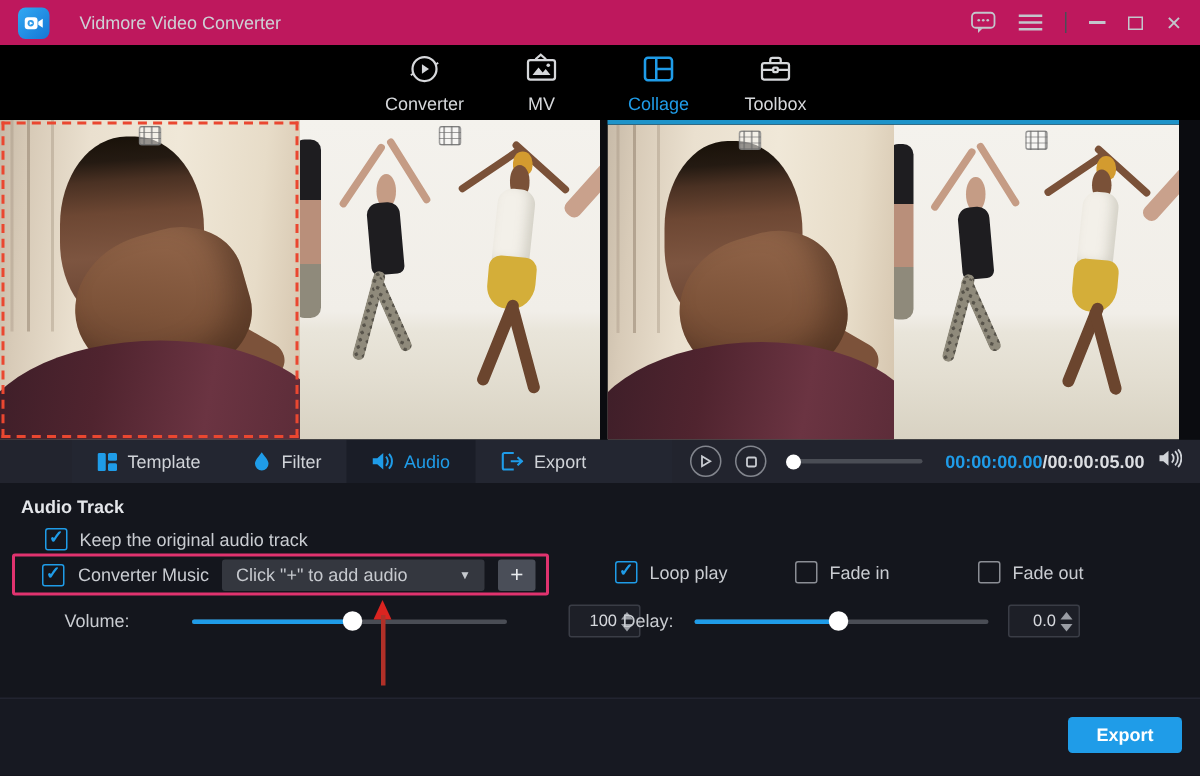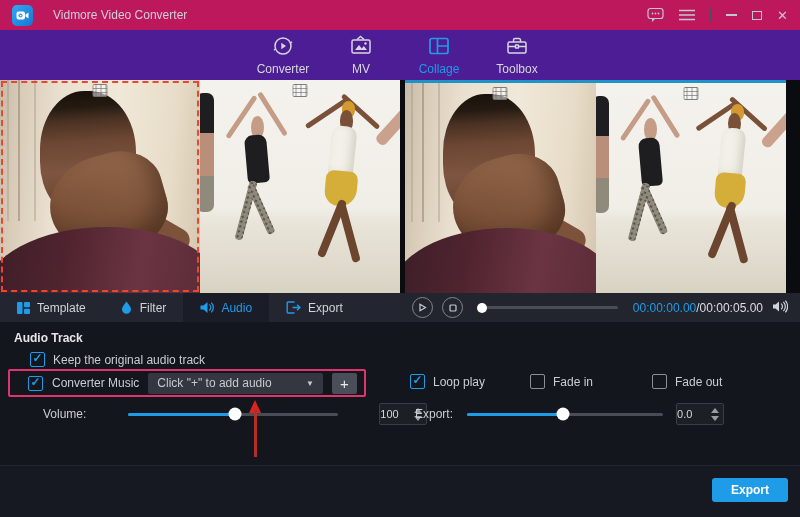--- a/index.html
+++ b/index.html
@@ -16,21 +16,21 @@
     display:flex;align-items:center;justify-content:center;flex:none;}
   .win-title{font-size:12px;color:#ced1d6;margin-left:20px;}
   .tb-right{margin-left:auto;display:flex;align-items:center;gap:15px;color:#c3c6cc;}
   .tb-btn{display:flex;align-items:center;justify-content:center;cursor:default;color:#c3c6cc;}
   .tb-sep{width:1px;height:14px;background:#4a4d56;}
   .min-glyph{width:11px;height:2px;background:#c3c6cc;display:block;}
   .max-glyph{width:10px;height:9px;border:1px solid #c3c6cc;display:block;}
   .close-glyph{font-size:13px;line-height:13px;}
 
   
-  .navbar{height:50px;background:#4c1d95;display:flex;justify-content:center;align-items:center;flex:none;}
+  .navbar{height:50px;background:#000000;display:flex;justify-content:center;align-items:center;flex:none;}
   .nav-tab{width:78px;height:100%;display:flex;flex-direction:column;align-items:center;justify-content:center;
     gap:4px;font-size:12px;color:#d6d8db;cursor:pointer;}
   .nav-tab svg{display:block;}
   .nav-tab.active{color:var(--accent);}
 
   
   .preview-row{height:213px;background:#0b0c10;display:flex;flex:none;position:relative;}
   .preview-left{width:400px;height:213px;position:relative;flex:none;}
   .preview-gap{width:5px;background:#0b0c10;flex:none;}
   .preview-right{width:381px;height:213px;position:relative;flex:none;}
@@ -81,26 +81,26 @@
   .edge-left{position:absolute;left:-2%;top:6%;width:9%;height:56%;border-radius:7px;
     background:linear-gradient(180deg,#1e1d20 0 34%,#b98f7a 34% 70%,#8f8a7b 70%);}
 
   .selection-frame{position:absolute;inset:1px;border:2px dashed #ea4730;z-index:4;}
   .swap-icon{position:absolute;top:4px;left:50%;transform:translateX(-50%);width:15px;height:13px;z-index:3;
     background:rgba(250,250,250,.55);border:1px solid rgba(110,110,110,.65);border-radius:2px;
     background-image:linear-gradient(rgba(110,110,110,.65) 1px,transparent 1px),linear-gradient(90deg,rgba(110,110,110,.65) 1px,transparent 1px);
     background-size:5px 4px;background-position:2px 3px;}
 
   
-  .control-row{height:29px;display:flex;flex:none;background:#22242e;}
+  .control-row{height:29px;display:flex;flex:none;background:#22242e;padding-left:48px;}
   .subtabs{width:400px;display:flex;flex:none;background:#232631;}
   .subtab{display:flex;align-items:center;gap:7px;font-size:12px;color:#d0d3d8;padding:0 17px;cursor:pointer;}
   .subtab.active{background:#1a1d27;color:var(--accent);align-items:center;}
   .subtab svg{display:block;flex:none;}
-  .playerbar{flex:1;display:flex;align-items:center;padding:0 12px;gap:9px;background:#22242e;}
+  .playerbar{flex:1;display:flex;align-items:center;padding:0 12px;gap:9px;background:#22242e;font-weight:bold;}
   .pbtn{width:21px;height:21px;border:1px solid #83868e;border-radius:50%;display:flex;align-items:center;
     justify-content:center;color:#c9ccd2;cursor:pointer;flex:none;background:transparent;}
   .progress{flex:1;position:relative;height:3px;background:#4a4d55;border-radius:2px;margin:0 6px;cursor:pointer;}
   .slider-fill{position:absolute;left:0;top:0;bottom:0;width:var(--pct,0%);background:var(--accent);border-radius:2px;}
   .slider-knob{position:absolute;left:var(--pct,0%);top:50%;transform:translate(-50%,-50%);width:10px;height:10px;
     background:#fff;border-radius:50%;}
   .time{font-size:12px;white-space:nowrap;}
   .time .cur{color:var(--accent);}
   .time .tot{color:#dcdee2;}
 
@@ -126,21 +126,21 @@
   .checkbox.checked .mark{display:block;}
   .slider{position:relative;height:3px;background:#4a4d55;border-radius:2px;cursor:pointer;}
   .slider .slider-knob{width:13px;height:13px;}
   .row-volume{position:absolute;left:43px;top:81px;display:flex;align-items:center;gap:28px;}
   .row-volume .slider{width:210px;margin-left:14px;}
   .row-delay{position:absolute;left:415px;top:81px;display:flex;align-items:center;}
   .row-delay .slider{width:196px;margin-left:14px;}
   .ctl-label{color:#c9ccd1;}
   .spinner{width:48px;height:22px;background:#1d1f27;border:1px solid #3a3d46;border-radius:2px;
     display:flex;align-items:center;margin-left:13px;flex:none;}
-  .spin-val{flex:1;text-align:left;color:#d6d8dd;font-size:11px;}
+  .spin-val{flex:1;text-align:right;color:#d6d8dd;font-size:11px;}
   .spin-arrows{width:15px;display:flex;flex-direction:column;align-items:center;gap:3px;padding-right:2px;cursor:pointer;}
   .tri-up{width:0;height:0;border-left:4px solid transparent;border-right:4px solid transparent;border-bottom:5px solid #9a9da4;}
   .tri-down{width:0;height:0;border-left:4px solid transparent;border-right:4px solid transparent;border-top:5px solid #9a9da4;}
   .red-arrow{position:absolute;left:249px;top:78px;width:12px;height:57px;z-index:6;}
   .red-arrow .shaft{position:absolute;left:4.5px;top:10px;bottom:0;width:3px;background:#b03028;}
   .red-arrow .headtri{position:absolute;left:0;top:0;width:0;height:0;
     border-left:6px solid transparent;border-right:6px solid transparent;border-bottom:13px solid var(--arrow);}
 
   
   .bottom-bar{flex:1;background:#171922;border-top:1px solid #222430;position:relative;}
@@ -420,21 +420,21 @@
       <span class="spinner">
         <span class="spin-val">100</span>
         <span class="spin-arrows">
             <span class="tri-up"></span>
             <span class="tri-down"></span>
           </span>
       </span>
     </div>
 
     <div class="row-delay">
-      <span class="ctl-label">Export:</span>
+      <span class="ctl-label">Delay:</span>
       <span class="slider" style="--pct: 49%;">
         <span class="slider-fill"></span>
           <span class="slider-knob"></span>
       </span>
       <span class="spinner">
         <span class="spin-val">0.0</span>
         <span class="spin-arrows">
             <span class="tri-up"></span>
             <span class="tri-down"></span>
           </span>

